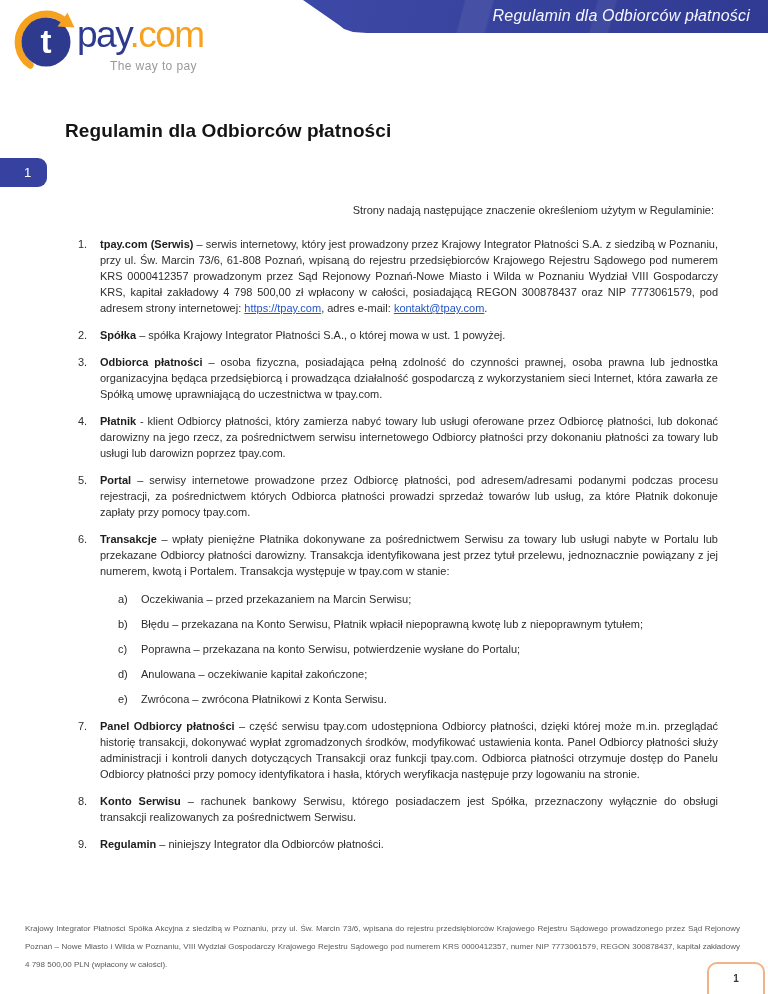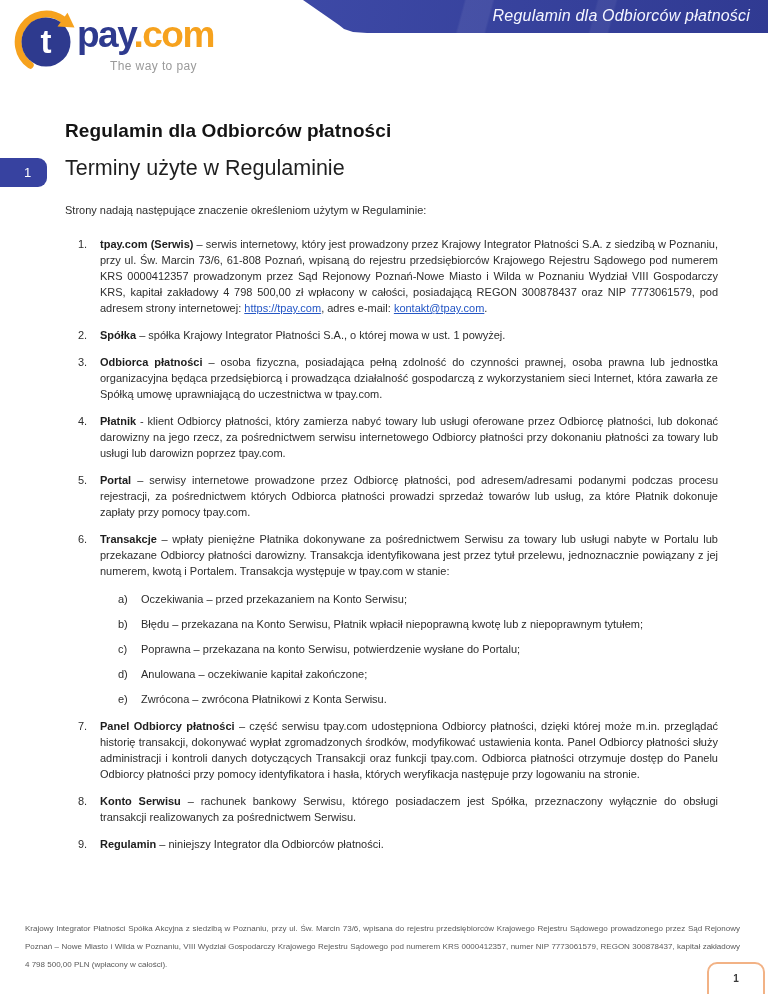--- a/index.html
+++ b/index.html
@@ -16,33 +16,33 @@
       linear-gradient(100deg,#3d49a6,#303a92);
     clip-path:polygon(0 0,100% 0,100% 100%,64px 100%,50px 97%,41px 88%,36px 76%,0 0);
   }
   .band-title{
     display:block;line-height:31px;text-align:right;padding-right:18px;
     color:#f5f6ff;font-size:16px;font-style:italic;font-weight:400;letter-spacing:0.2px;
   }
   
   .logo{position:absolute;top:6px;left:14px;width:230px;height:72px;}
   .logo svg{position:absolute;top:0;left:0;}
-  .brand{position:absolute;left:63px;top:8px;font-size:37px;font-weight:bold;letter-spacing:-1.5px;}
+  .brand{position:absolute;left:63px;top:8px;font-size:37px;font-weight:normal;letter-spacing:-1.5px;}
   .brand .pay{color:#2e3a8e;}
   .brand .com{color:#f6a21e;}
   .tagline{position:absolute;left:96px;top:53px;font-size:12px;color:#9a9a9a;letter-spacing:0.4px;}
   
   h1.doc-title{margin:0;position:absolute;top:120px;left:65px;font-size:19px;font-weight:bold;color:#141414;letter-spacing:0.1px;}
   .section-head{position:absolute;top:156px;left:0;right:0;height:32px;}
   .section-num{
     position:absolute;left:0;top:2px;width:47px;height:29px;background:#3742a0;
     border-radius:0 9px 9px 0;color:#fff;font-size:13px;line-height:29px;text-align:center;text-indent:8px;
   }
   .section-title{margin:0;position:absolute;left:65px;top:0;font-size:21.5px;font-weight:400;color:#1f1f1f;}
-  .intro{position:absolute;top:204px;left:65px;right:54px;margin:0;font-size:11px;color:#2d2d2d;}
+  .intro{position:absolute;top:204px;left:65px;right:54px;margin:0;font-size:11px;color:#2d2d2d;text-align:right;}
   .defs{position:absolute;top:236px;left:78px;right:50px;}
   .def-item{display:flex;margin-bottom:11px;}
   .def-num{flex:none;width:22px;font-size:11px;line-height:16px;color:#2d2d2d;}
   .def-body{flex:1;font-size:11px;line-height:16px;text-align:justify;color:#2d2d2d;}
   .def-body .b{font-weight:bold;color:#1d1d1d;margin-top:16px;}
   a.link{color:#2456c5;cursor:pointer;}
   .sub-list{margin-top:12px;margin-left:18px;}
   .sub-item{display:flex;margin-bottom:9px;}
   .sub-item:last-child{margin-bottom:0;}
   .sub-num{flex:none;width:23px;font-size:11px;line-height:16px;}
@@ -78,21 +78,20 @@
     <div class="brand">
       <span class="pay">pay</span><span class="com">.com</span>
     </div>
     <div class="tagline">The way to pay</div>
   </div>
 
   <h1 class="doc-title">Regulamin dla Odbiorców płatności</h1>
 
   <div class="section-head">
     <div class="section-num">1</div>
-    <h2 class="section-title">Terminy użyte w Regulaminie</h2>
   </div>
 
   <p class="intro">Strony nadają następujące znaczenie określeniom użytym w Regulaminie:</p>
 
   <div class="defs" id="defs">
       <div class="def-item">
         <div class="def-num">1.</div>
         <div class="def-body"><span class="b">tpay.com (Serwis)</span><span> – serwis internetowy, który jest  prowadzony przez Krajowy Integrator Płatności S.A. z siedzibą w Poznaniu, przy ul. Św. Marcin 73/6, 61-808 Poznań, wpisaną do rejestru przedsiębiorców Krajowego Rejestru Sądowego pod numerem KRS 0000412357 prowadzonym przez Sąd Rejonowy Poznań-Nowe Miasto i Wilda w Poznaniu Wydział VIII Gospodarczy KRS, kapitał zakładowy 4 798 500,00 zł wpłacony w całości, posiadającą REGON 300878437 oraz NIP 7773061579, pod adresem strony internetowej: </span><a class="link" href="#">https://tpay.com</a><span>, adres e-mail: </span><a class="link" href="#">kontakt@tpay.com</a><span>.</span></div>
       </div>
       <div class="def-item">
@@ -109,21 +108,21 @@
       </div>
       <div class="def-item">
         <div class="def-num">5.</div>
         <div class="def-body"><span class="b">Portal</span><span> – serwisy internetowe prowadzone przez Odbiorcę płatności, pod adresem/adresami podanymi podczas procesu rejestracji, za pośrednictwem których Odbiorca płatności prowadzi sprzedaż towarów lub usług, za które Płatnik dokonuje zapłaty przy pomocy tpay.com.</span></div>
       </div>
       <div class="def-item">
         <div class="def-num">6.</div>
         <div class="def-body"><span class="b">Transakcje</span><span> – wpłaty pieniężne Płatnika dokonywane za pośrednictwem Serwisu za towary lub usługi nabyte w Portalu lub przekazane Odbiorcy płatności darowizny. Transakcja identyfikowana jest przez tytuł przelewu, jednoznacznie powiązany  z jej numerem, kwotą i Portalem. Transakcja występuje w tpay.com w stanie:</span><div class="sub-list">
             <div class="sub-item">
               <div class="sub-num">a)</div>
-              <div class="sub-text">Oczekiwania – przed przekazaniem na Konto Serwisu;</div>
+              <div class="sub-text">Oczekiwania – przed przekazaniem na Marcin Serwisu;</div>
             </div>
             <div class="sub-item">
               <div class="sub-num">b)</div>
               <div class="sub-text">Błędu – przekazana na Konto Serwisu, Płatnik wpłacił niepoprawną kwotę lub z niepoprawnym tytułem;</div>
             </div>
             <div class="sub-item">
               <div class="sub-num">c)</div>
               <div class="sub-text">Poprawna – przekazana na konto Serwisu, potwierdzenie wysłane do Portalu;</div>
             </div>
             <div class="sub-item">

